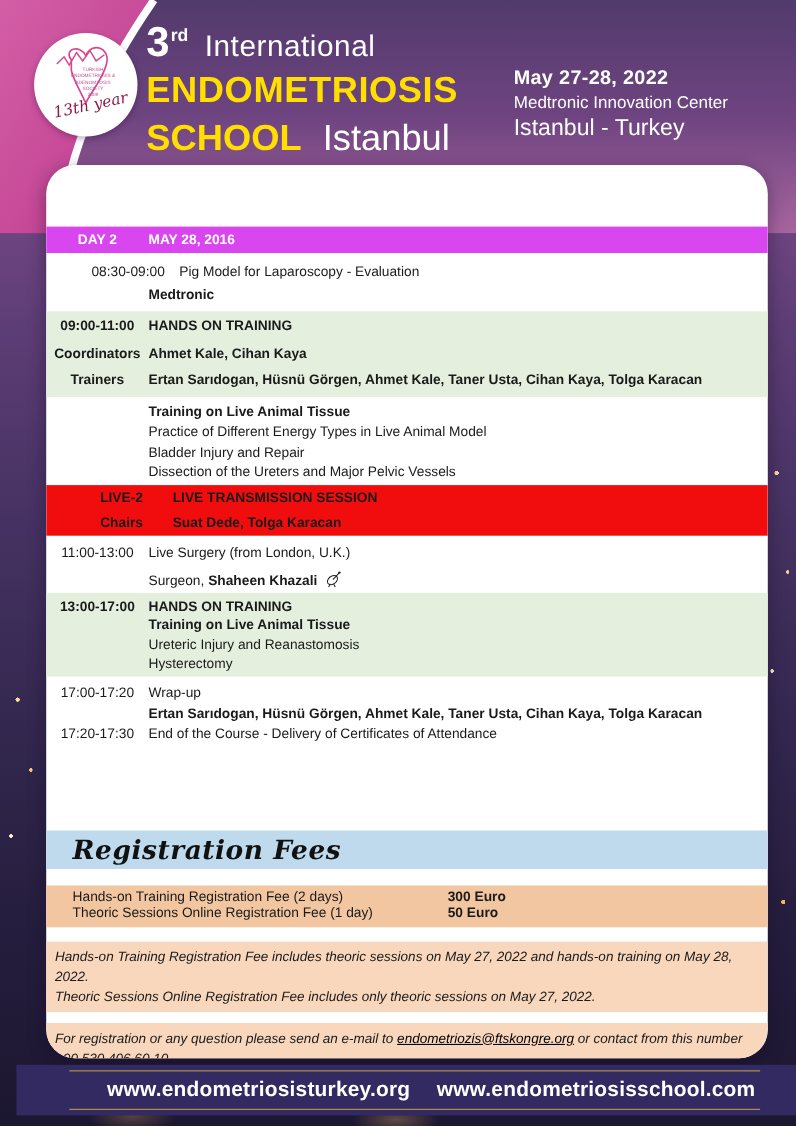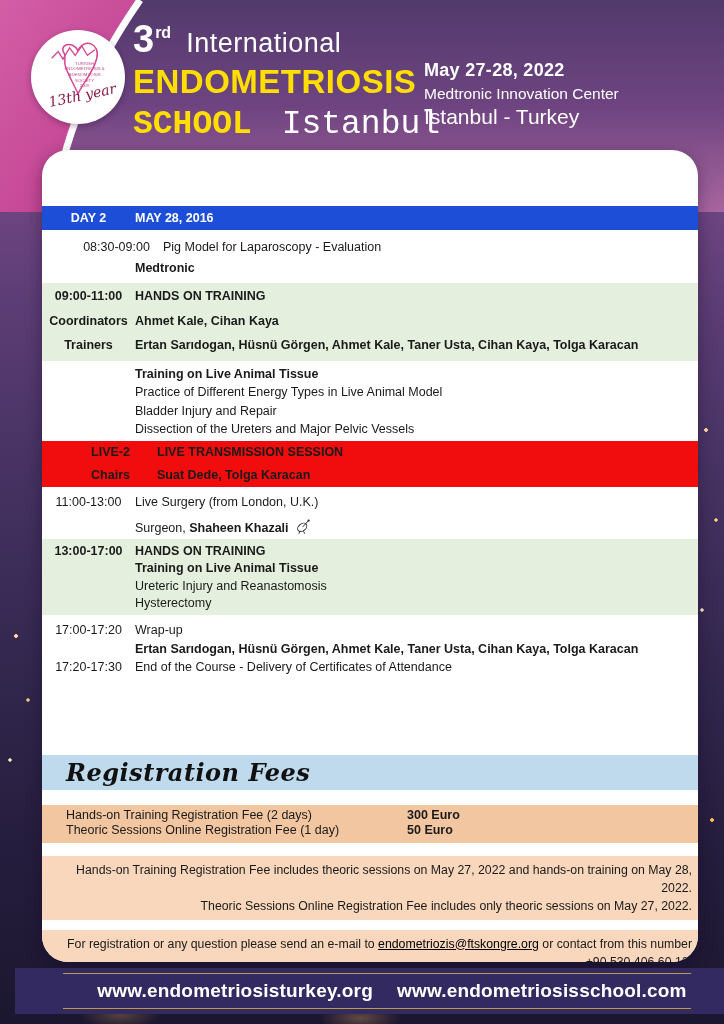--- a/index.html
+++ b/index.html
@@ -26,56 +26,56 @@
   .header{position:absolute;left:0;top:0;width:724px;height:212px;}
   .header svg{display:block;}
   .logo{position:absolute;left:31px;top:30px;width:94px;height:94px;border-radius:50%;
         background:#fff;box-shadow:0 2px 6px rgba(40,10,50,.35);}
   .title-block{position:absolute;left:133px;top:18px;color:#fff;}
   .t-line1{display:flex;align-items:baseline;height:44px;}
   .t-num{font-size:38px;font-weight:700;}
   .t-ord{font-size:16px;font-weight:700;position:relative;top:-14px;margin-left:1px;}
   .t-word{font-size:27px;font-weight:300;margin-left:15px;letter-spacing:.5px;}
   .t-line2{font-size:33px;font-weight:700;color:#ffde00;letter-spacing:.5px;margin-top:1px;}
-  .t-line3{font-size:33px;margin-top:5px;font-family:Liberation Mono, monospace;}
+  .t-line3{font-size:33px;margin-top:5px;}
   .t-school{font-weight:700;color:#ffde00;}
   .t-city{font-weight:400;color:#fff;margin-left:10px;}
-  .event-block{position:absolute;left:424px;top:60px;color:#fff;}
+  .event-block{position:absolute;left:467px;top:60px;color:#fff;}
   .e-dates{font-size:18px;font-weight:700;letter-spacing:.3px;}
   .e-venue{font-size:15.5px;font-weight:500;margin-top:4px;}
   .e-loc{font-size:21px;font-weight:500;margin-top:2px;}
   
   .card{position:absolute;left:42px;top:150px;width:656px;height:812px;background:#fff;
         border-radius:26px;box-shadow:0 5px 16px rgba(20,8,35,.4);overflow:hidden;}
   .srow{display:flex;font-size:12.5px;color:#1a1a1a;line-height:18px;}
   .stime{width:93px;flex:none;text-align:center;}
   .scontent{flex:1;padding-right:8px;}
   .bold{font-weight:700;}
-  .day-bar{margin-top:56px;height:24px;background:#1d4ed8;color:#fff;font-weight:700;
+  .day-bar{margin-top:56px;height:24px;background:#d946ef;color:#fff;font-weight:700;
            display:flex;align-items:center;font-size:12.5px;}
   .green{background:#e4efde;}
   .redbar{background:#f10d0d;color:#fff;font-weight:700;padding-left:22px;}
   .pad-t8{padding-top:8px;padding-left:28px;}
   .pad-t3{padding-top:3px;}
   .greenblock .srow{padding:2px 0;height:20.5px;}
   .whiteblock{padding:4px 0 2px 0;}
   .whiteblock .srow{height:18.5px;}
   .redblock .srow{height:23px;align-items:center;}
   .green2 .srow{height:17.5px;}
   .sat-icon{display:inline-block;vertical-align:-3px;margin-left:6px;}
   
   .reg-title-bar{margin-top:79px;height:35px;background:#bfdaed;display:flex;align-items:center;}
   .reg-title{font-family:"DejaVu Serif",serif;font-style:italic;font-weight:700;
              font-size:24px;color:#111;padding-left:24px;letter-spacing:.5px;}
   .fees-bar{margin-top:15px;background:#f2c6a0;padding:3px 0 4px 0;}
   .fee-row{display:flex;font-size:12.5px;line-height:15.5px;color:#1a1a1a;}
   .fee-label{width:341px;flex:none;padding-left:24px;}
   .fee-value{font-weight:700;}
   .note{background:#f8d7bc;margin-top:10px;padding:5px 6px 5px 8px;
-        font-size:12.3px;line-height:18px;color:#1a1a1a;text-align:right;}
+        font-size:12.3px;font-style:italic;line-height:18px;color:#1a1a1a;}
   .note a{color:#000000;}
   .note1{margin-top:13px;}
   
   .footer{position:absolute;left:15px;top:968px;width:724px;height:46px;background:#342a62;}
   .footer-inner{position:absolute;left:48px;right:48px;top:5px;bottom:5px;
         border-top:1.5px solid #bd9b45;border-bottom:1.5px solid #bd9b45;
         display:flex;align-items:center;justify-content:center;gap:24px;padding-left:30px;}
   .footer-url{color:#fff;font-weight:700;font-size:19px;letter-spacing:.2px;}
 </style>
 </head>

